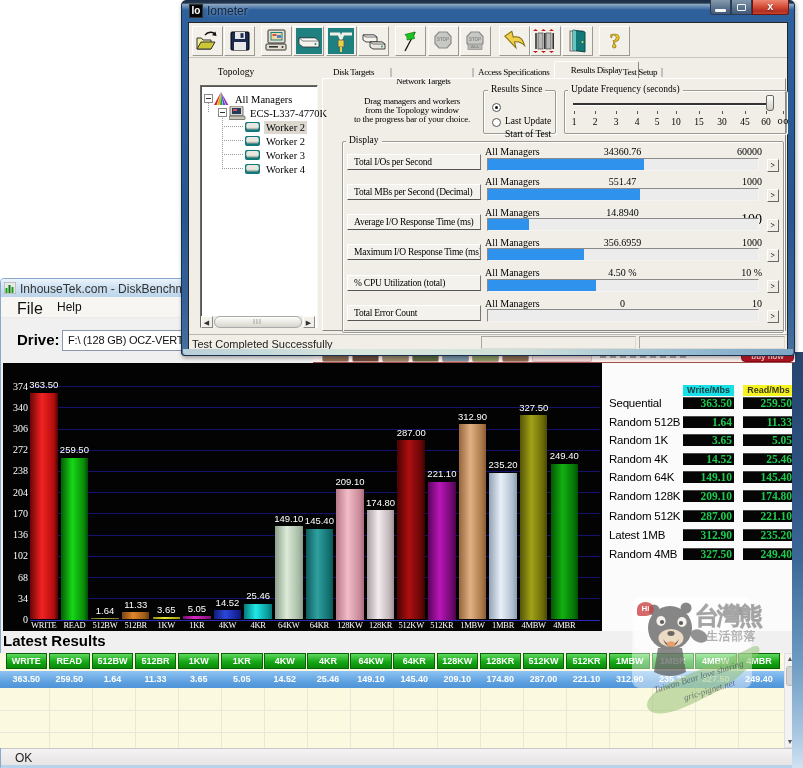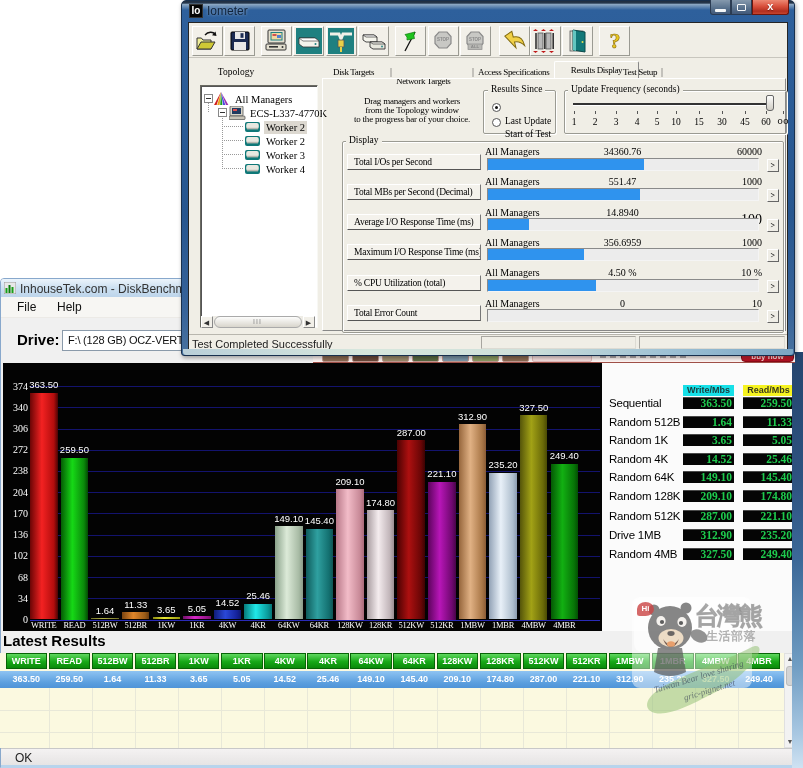--- a/index.html
+++ b/index.html
@@ -3,21 +3,21 @@
 <div style="position:absolute;left:0px;top:278px;width:795px;height:490px;background:#f0f0f0;border:1px solid #88a8cc;border-radius:4px 4px 0 0;box-sizing:border-box"></div>
 <div style="position:absolute;left:1px;top:279px;width:793px;height:18px;border-radius:3px 3px 0 0;background:linear-gradient(180deg,#ecf4fb,#cfe2f2 45%,#bcd4ea)"></div>
 <svg width="12" height="12" style="position:absolute;left:4px;top:282px">
     <rect x="0" y="0" width="12" height="12" fill="#e8e8e8" stroke="#888" stroke-width="0.8"></rect>
     <rect x="1.5" y="6" width="2" height="5" fill="#18a018"></rect>
     <rect x="4.5" y="3" width="2" height="8" fill="#0c7a0c"></rect>
     <rect x="7.5" y="5" width="2" height="6" fill="#18a018"></rect>
   </svg>
 <div style="position:absolute;left:20px;top:282px;white-space:nowrap;font-family:'Liberation Sans',sans-serif;font-size:12px;color:#333;">InhouseTek.com - DiskBenchmark v1.0.7.1</div>
 <div style="position:absolute;left:1px;top:297px;width:793px;height:20px;background:#f7f6f3;border-bottom:1px solid #eceae6"></div>
-<div style="position:absolute;left:17px;top:300px;white-space:nowrap;font-family:'Liberation Sans',sans-serif;font-size:12px;color:#111;">File</div>
+<div style="position:absolute;left:17px;top:300px;white-space:nowrap;font-family:'Liberation Sans',sans-serif;font-size:16px;color:#111;">File</div>
 <div style="position:absolute;left:57px;top:300px;white-space:nowrap;font-family:'Liberation Sans',sans-serif;font-size:12px;color:#111;">Help</div>
 <div style="position:absolute;left:17px;top:331px;white-space:nowrap;font-family:'Liberation Sans',sans-serif;font-weight:bold;font-size:15px;color:#000;">Drive:</div>
 <div style="position:absolute;left:62px;top:330px;width:310px;height:21px;background:#fff;border:1px solid #8a9aaa;box-sizing:border-box;font:11px 'Liberation Sans',sans-serif;letter-spacing:-0.2px;line-height:19px;padding-left:5px;color:#111;overflow:hidden">F:\ (128 GB) OCZ-VERTEX 128GB</div>
 <div style="position:absolute;left:3px;top:363px;width:599px;height:268px;background:#030303;overflow:hidden"></div>
 <div style="position:absolute;left:30px;top:619.5px;width:570px;height:1px;background:#2a2ab8"></div>
 <div style="position:absolute;left:3px;top:614.0px;width:25px;text-align:right;white-space:nowrap;font:10px 'Liberation Serif',serif;color:#fff;line-height:11px;">0</div>
 <div style="position:absolute;left:30px;top:598.3px;width:570px;height:1px;background:#13136e"></div>
 <div style="position:absolute;left:3px;top:592.8px;width:25px;text-align:right;white-space:nowrap;font:10px 'Liberation Serif',serif;color:#fff;line-height:11px;">34</div>
 <div style="position:absolute;left:30px;top:577.0px;width:570px;height:1px;background:#13136e"></div>
 <div style="position:absolute;left:3px;top:571.5px;width:25px;text-align:right;white-space:nowrap;font:10px 'Liberation Serif',serif;color:#fff;line-height:11px;">68</div>
@@ -110,21 +110,21 @@
 <div style="position:absolute;left:743px;top:452.5px;width:51px;height:12px;background:#050505;border-top:1px solid #4a4a4a;box-sizing:border-box;text-align:right;padding-right:2px;font:bold 11.5px 'Liberation Serif',serif;line-height:11px;color:#1ecb4e">25.46</div>
 <div style="position:absolute;left:609px;top:469px;white-space:nowrap;font-family:'Liberation Sans',sans-serif;font-size:11.5px;letter-spacing:-0.2px;color:#000;line-height:16px;">Random 64K</div>
 <div style="position:absolute;left:683px;top:471px;width:51px;height:12px;background:#050505;border-top:1px solid #4a4a4a;box-sizing:border-box;text-align:right;padding-right:2px;font:bold 11.5px 'Liberation Serif',serif;line-height:11px;color:#1ecb4e">149.10</div>
 <div style="position:absolute;left:743px;top:471px;width:51px;height:12px;background:#050505;border-top:1px solid #4a4a4a;box-sizing:border-box;text-align:right;padding-right:2px;font:bold 11.5px 'Liberation Serif',serif;line-height:11px;color:#1ecb4e">145.40</div>
 <div style="position:absolute;left:609px;top:488px;white-space:nowrap;font-family:'Liberation Sans',sans-serif;font-size:11.5px;letter-spacing:-0.2px;color:#000;line-height:16px;">Random 128K</div>
 <div style="position:absolute;left:683px;top:490px;width:51px;height:12px;background:#050505;border-top:1px solid #4a4a4a;box-sizing:border-box;text-align:right;padding-right:2px;font:bold 11.5px 'Liberation Serif',serif;line-height:11px;color:#1ecb4e">209.10</div>
 <div style="position:absolute;left:743px;top:490px;width:51px;height:12px;background:#050505;border-top:1px solid #4a4a4a;box-sizing:border-box;text-align:right;padding-right:2px;font:bold 11.5px 'Liberation Serif',serif;line-height:11px;color:#1ecb4e">174.80</div>
 <div style="position:absolute;left:609px;top:508px;white-space:nowrap;font-family:'Liberation Sans',sans-serif;font-size:11.5px;letter-spacing:-0.2px;color:#000;line-height:16px;">Random 512K</div>
 <div style="position:absolute;left:683px;top:510px;width:51px;height:12px;background:#050505;border-top:1px solid #4a4a4a;box-sizing:border-box;text-align:right;padding-right:2px;font:bold 11.5px 'Liberation Serif',serif;line-height:11px;color:#1ecb4e">287.00</div>
 <div style="position:absolute;left:743px;top:510px;width:51px;height:12px;background:#050505;border-top:1px solid #4a4a4a;box-sizing:border-box;text-align:right;padding-right:2px;font:bold 11.5px 'Liberation Serif',serif;line-height:11px;color:#1ecb4e">221.10</div>
-<div style="position:absolute;left:609px;top:527px;white-space:nowrap;font-family:'Liberation Sans',sans-serif;font-size:11.5px;letter-spacing:-0.2px;color:#000;line-height:16px;">Drive 1MB</div>
+<div style="position:absolute;left:609px;top:527px;white-space:nowrap;font-family:'Liberation Sans',sans-serif;font-size:11.5px;letter-spacing:-0.2px;color:#000;line-height:16px;">Latest 1MB</div>
 <div style="position:absolute;left:683px;top:529px;width:51px;height:12px;background:#050505;border-top:1px solid #4a4a4a;box-sizing:border-box;text-align:right;padding-right:2px;font:bold 11.5px 'Liberation Serif',serif;line-height:11px;color:#1ecb4e">312.90</div>
 <div style="position:absolute;left:743px;top:529px;width:51px;height:12px;background:#050505;border-top:1px solid #4a4a4a;box-sizing:border-box;text-align:right;padding-right:2px;font:bold 11.5px 'Liberation Serif',serif;line-height:11px;color:#1ecb4e">235.20</div>
 <div style="position:absolute;left:609px;top:546px;white-space:nowrap;font-family:'Liberation Sans',sans-serif;font-size:11.5px;letter-spacing:-0.2px;color:#000;line-height:16px;">Random 4MB</div>
 <div style="position:absolute;left:683px;top:548px;width:51px;height:12px;background:#050505;border-top:1px solid #4a4a4a;box-sizing:border-box;text-align:right;padding-right:2px;font:bold 11.5px 'Liberation Serif',serif;line-height:11px;color:#1ecb4e">327.50</div>
 <div style="position:absolute;left:743px;top:548px;width:51px;height:12px;background:#050505;border-top:1px solid #4a4a4a;box-sizing:border-box;text-align:right;padding-right:2px;font:bold 11.5px 'Liberation Serif',serif;line-height:11px;color:#1ecb4e">249.40</div>
 <div style="position:absolute;left:3px;top:632px;white-space:nowrap;font-family:'Liberation Sans',sans-serif;font-weight:bold;font-size:15px;color:#000;">Latest Results</div>
 <div style="position:absolute;left:0px;top:653px;width:784px;height:95px;background:#fbf9e0;overflow:hidden"></div>
 <div style="position:absolute;left:48.6px;top:688px;width:1px;height:60px;background:#e8e8d8"></div>
 <div style="position:absolute;left:91.7px;top:688px;width:1px;height:60px;background:#e8e8d8"></div>
 <div style="position:absolute;left:134.8px;top:688px;width:1px;height:60px;background:#e8e8d8"></div>

